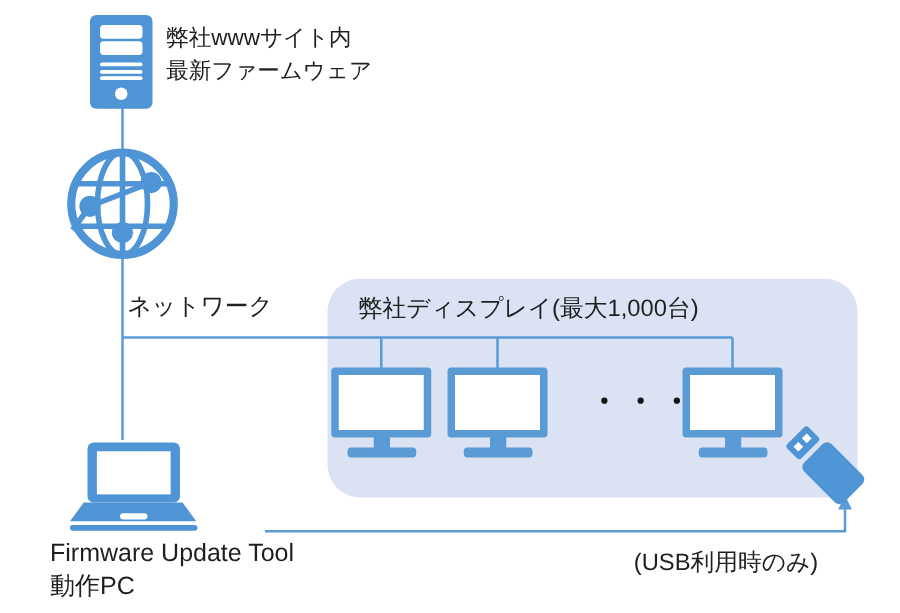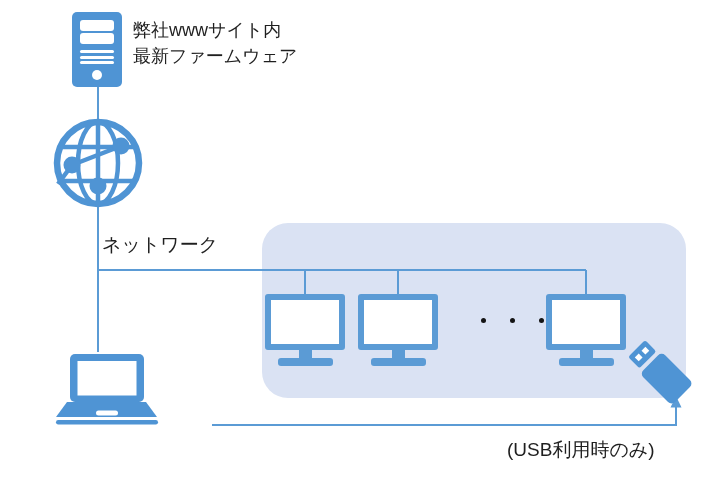--- a/index.html
+++ b/index.html
@@ -117,15 +117,18 @@
     <div class="mon-base"></div>
   </div>
 
   <div class="dot dot-1"></div>
   <div class="dot dot-2"></div>
   <div class="dot dot-3"></div>
 
   <div class="label label-server">弊社wwwサイト内
 最新ファームウェア</div>
   <div class="label label-network">ネットワーク</div>
+  <div class="label label-boxtitle">弊社ディスプレイ(最大1,000台)</div>
+  <div class="label label-pc">Firmware Update Tool
+動作PC</div>
   <div class="label label-usb">(USB利用時のみ)</div>
 
 </div>
 
 </body></html>

